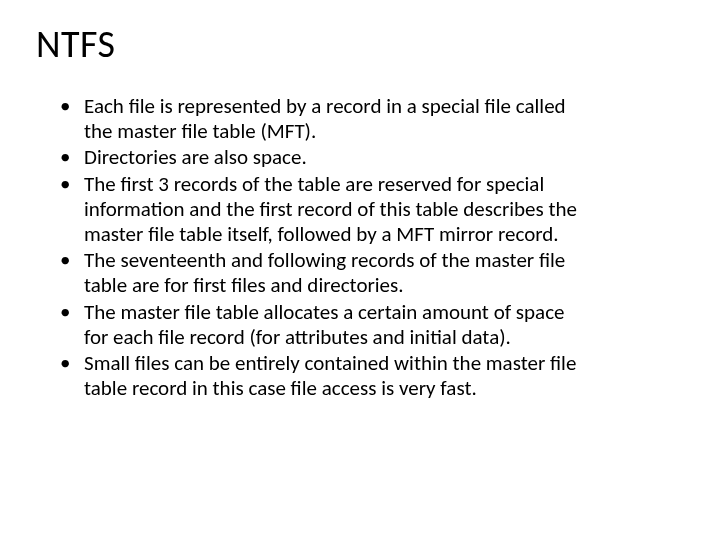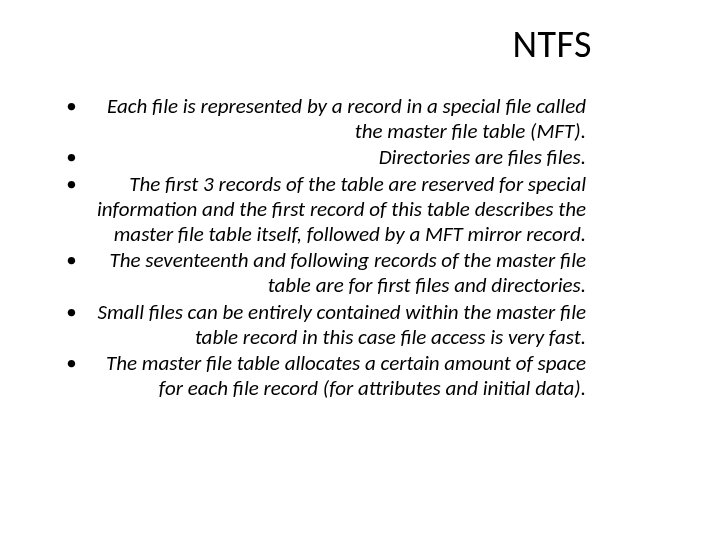--- a/index.html
+++ b/index.html
@@ -9,34 +9,32 @@
     height: 540px;
     background: #ffffff;
     font-family: Calibri, "Segoe UI", Arial, sans-serif;
     color: #000000;
   }
   .slide {
     box-sizing: border-box;
     width: 628px;
     height: 540px;
     padding: 24px 36px 36px 36px;
-    text-align: right;
   }
   .title {
     font-size: 38px;
     font-weight: 400;
     letter-spacing: 0.5px;
     margin: 0 0 28px 0;
     line-height: 1.1;
   }
   ul.bullets {
-    margin: 6px;
+    margin: 0;
     padding: 0 0 0 42px;
     list-style: none;
-    font-style: italic;
   }
   ul.bullets li {
     position: relative;
     font-size: 21px;
     line-height: 1.18;
     margin: 0 0 2px 0;
     padding-left: 6px;
   }
   ul.bullets li::before {
     content: "•";
@@ -47,19 +45,19 @@
     line-height: 1.18;
   }
 </style>
 </head>
 <body>
 
 <div class="slide">
   <h1 class="title">NTFS</h1>
   <ul class="bullets">
     <li>Each file is represented by a record in a special file called the master file table (MFT).</li>
-    <li>Directories are files files.</li>
+    <li>Directories are also space.</li>
     <li>The first 3 records of the table are reserved for special information and the first record of this table describes the master file table itself, followed by a MFT mirror record.</li>
     <li>The seventeenth and following records of the master file table are for first files and directories.</li>
+    <li>The master file table allocates a certain amount of space for each file record (for attributes and initial data).</li>
     <li>Small files can be entirely contained within the master file table record in this case file access is very fast.</li>
-    <li>The master file table allocates a certain amount of space for each file record (for attributes and initial data).</li>
   </ul>
 </div>
 
 </body></html>

